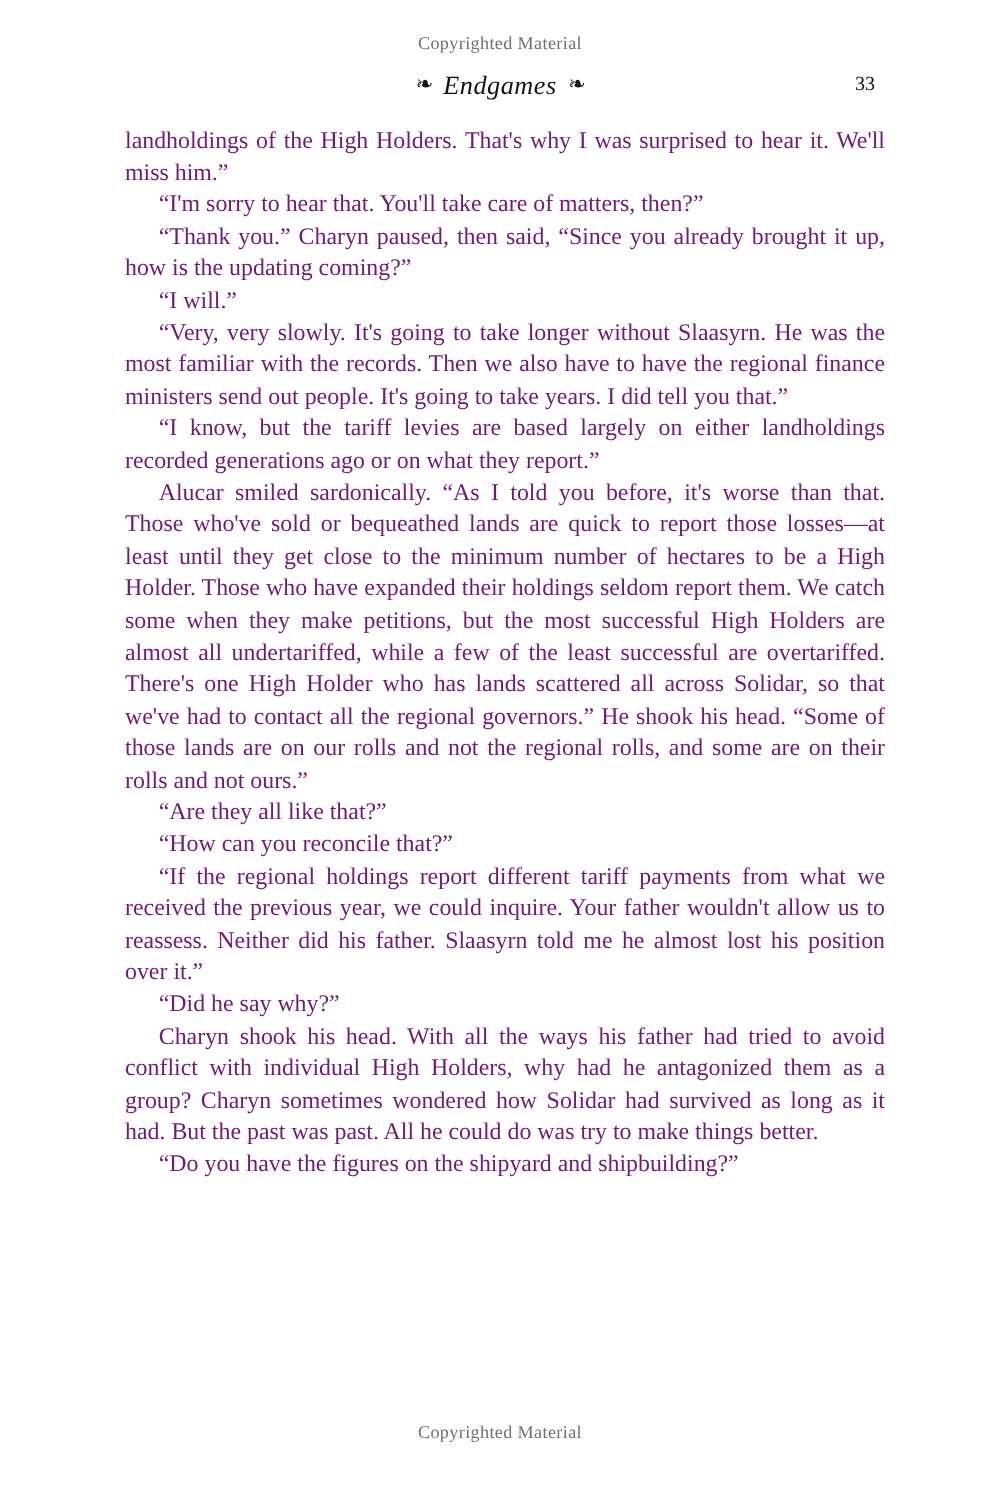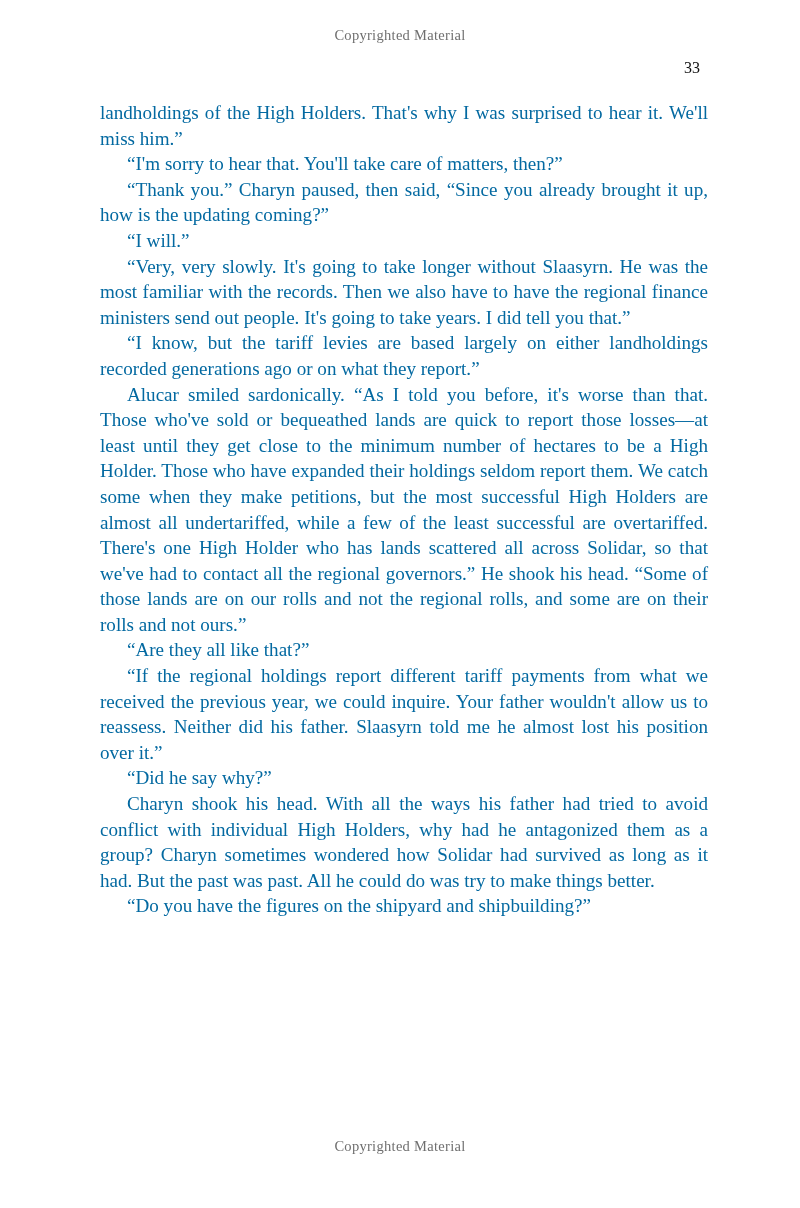--- a/index.html
+++ b/index.html
@@ -77,51 +77,55 @@
 
   .body-text {
     position: absolute;
     top: 100px;
     left: 100px;
     width: 608px;
     font-size: 19.1px;
     line-height: 25.6px;
     text-align: justify;
     text-justify: inter-word;
-    color: #0369a1;
+    color: #701a75;
     hyphens: manual;
   }
   .body-text p {
     margin: 0;
     text-indent: 0;
   }
   .body-text p.indent {
     text-indent: 27px;
   }
 </style>
 </head>
 <body>
 
 <div class="page">
 
   <div class="watermark watermark-top">Copyrighted Material</div>
 
   <div class="running-head">
+    <div class="book-title-wrap">
+      <span class="orn orn-left">❧</span><span class="book-title">Endgames</span><span class="orn orn-right">❧</span>
+    </div>
     <div class="folio">33</div>
   </div>
 
   <div class="body-text" id="body-text">
       <p class="">landholdings of the High Holders. That's why I was surprised to hear it. We'll miss him.”</p>
       <p class="indent">“I'm sorry to hear that. You'll take care of matters, then?”</p>
       <p class="indent">“Thank you.” Charyn paused, then said, “Since you already brought it up, how is the updating coming?”</p>
       <p class="indent">“I will.”</p>
       <p class="indent">“Very, very slowly. It's going to take longer without Slaasyrn. He was the most familiar with the records. Then we also have to have the regional finance ministers send out people. It's going to take years. I did tell you that.”</p>
       <p class="indent">“I know, but the tariff levies are based largely on either landholdings recorded generations ago or on what they report.”</p>
       <p class="indent">Alucar smiled sardonically. “As I told you before, it's worse than that. Those who've sold or bequeathed lands are quick to report those losses—at least until they get close to the minimum number of hectares to be a High Holder. Those who have expanded their holdings seldom report them. We catch some when they make petitions, but the most successful High Holders are almost all undertariffed, while a few of the least successful are overtariffed. There's one High Holder who has lands scattered all across Solidar, so that we've had to contact all the regional governors.” He shook his head. “Some of those lands are on our rolls and not the regional rolls, and some are on their rolls and not ours.”</p>
       <p class="indent">“Are they all like that?”</p>
+      <p class="indent">“How can you reconcile that?”</p>
       <p class="indent">“If the regional holdings report different tariff payments from what we received the previous year, we could inquire. Your father wouldn't allow us to reassess. Neither did his father. Slaasyrn told me he almost lost his position over it.”</p>
       <p class="indent">“Did he say why?”</p>
       <p class="indent">Charyn shook his head. With all the ways his father had tried to avoid conflict with individual High Holders, why had he antagonized them as a group? Charyn sometimes wondered how Solidar had survived as long as it had. But the past was past. All he could do was try to make things better.</p>
       <p class="indent">“Do you have the figures on the shipyard and shipbuilding?”</p>
     </div>
 
   <div class="watermark watermark-bottom">Copyrighted Material</div>
 
 </div>
 

